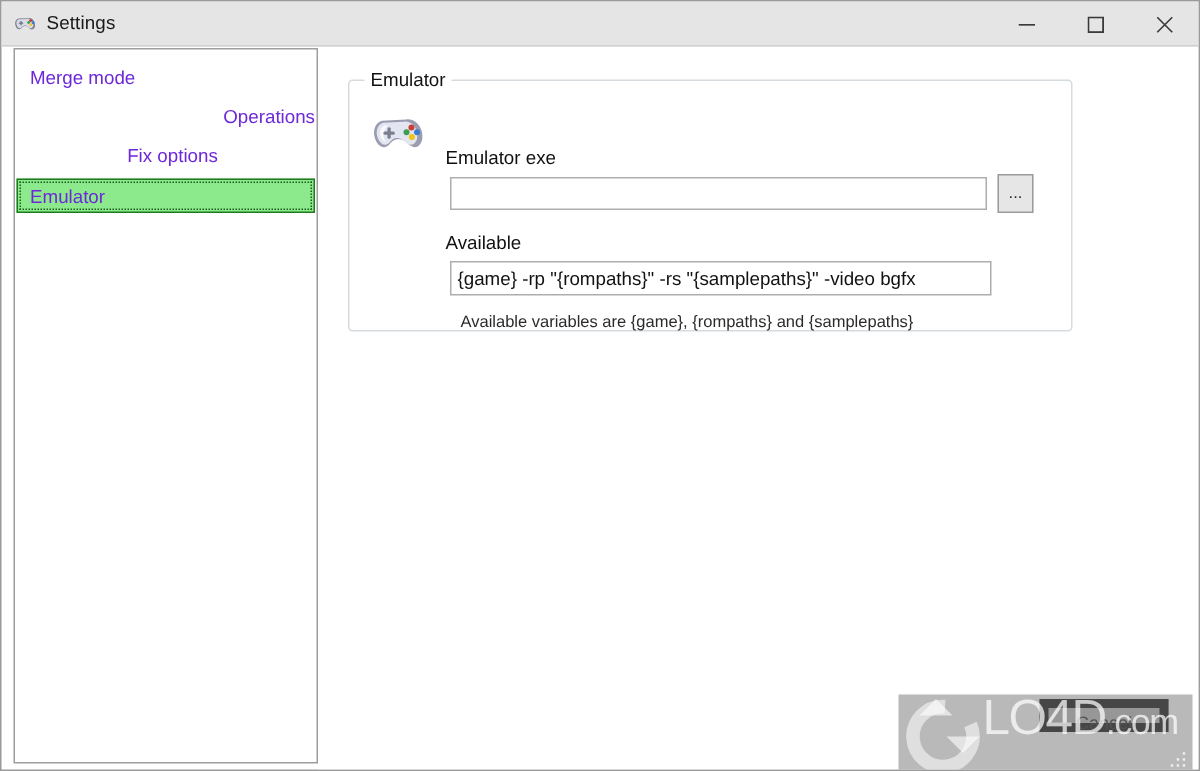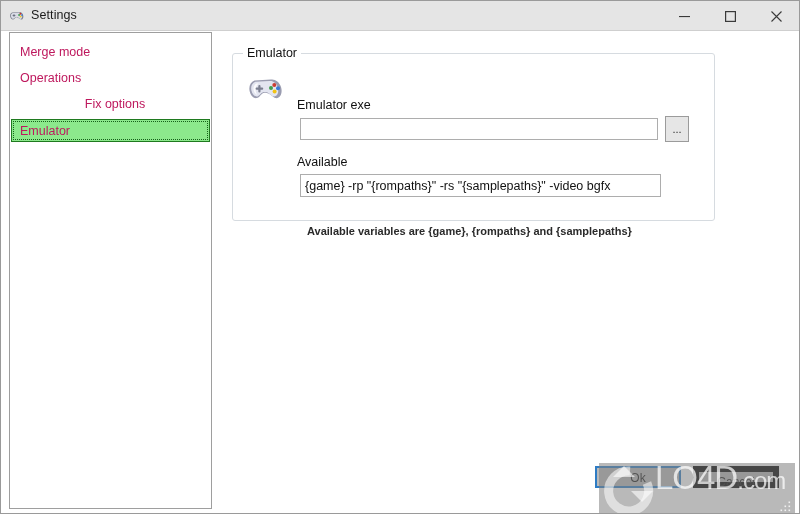--- a/index.html
+++ b/index.html
@@ -81,21 +81,21 @@
   }
   .side-item {
     position: absolute;
     left: 1px;
     width: 199px;
     height: 23px;
     line-height: 23px;
     padding-left: 9px;
     box-sizing: border-box;
     font-size: 12.5px;
-    color: #be185d;
+    color: #6d28d9;
     background: transparent;
     white-space: nowrap;
   }
   .side-item.selected {
     background: #8ce98c;
     border: 1px solid #1f7a1f;
     outline: 1px dotted #16601a;
     outline-offset: -3px;
     padding-left: 8px;
   }
@@ -186,25 +186,24 @@
     color: #2b2b2b;
     line-height: 20px;
     text-align: center;
     padding: 0;
     cursor: default;
   }
 
   .hint {
     position: absolute;
     left: 74px;
-    top: 171px;
+    top: 155px;
     font-size: 11px;
     color: #2a2a2a;
     white-space: nowrap;
-    font-weight: bold;
   }
 
   
   .footer-btn {
     position: absolute;
     box-sizing: border-box;
     height: 22px;
     background: #b4b4b4;
     border: 6px solid #000000;
     font-family: "Liberation Sans", sans-serif;
@@ -303,21 +302,21 @@
       <div class="winbtn">
         <svg width="11" height="11" viewBox="0 0 11 11">
           <path d="M0.5 0.5 L10.5 10.5 M10.5 0.5 L0.5 10.5" stroke="#3a3a3a" stroke-width="1.1" fill="none"></path>
         </svg>
       </div>
     </div>
   </div>
 
   <div class="sidebar">
     <div class="side-item" style="top:8px;"><span>Merge mode</span></div>
-    <div class="side-item" style="top:34px;"><span>Operations</span></div>
+    <div class="side-item" style="top:34px;text-align:right;"><span>Operations</span></div>
     <div class="side-item" style="top:60px;text-align:center;"><span>Fix options</span></div>
     <div class="side-item selected" style="top:86px;"><span>Emulator</span></div>
   </div>
 
   <div class="content">
 
     <div class="groupbox">
       <span class="group-title">Emulator</span>
 
       <span class="pad-icon">
@@ -344,21 +343,20 @@
       <button class="browse-btn">...</button>
 
       <span class="field-label label-params">Available</span>
       <input class="textbox tb-params" type="text" value="{game} -rp &quot;{rompaths}&quot; -rs &quot;{samplepaths}&quot; -video bgfx" style="">
 
       <span class="hint">Available variables are {game}, {rompaths} and {samplepaths}</span>
     </div>
 
   </div>
 
-  <button class="footer-btn btn-ok">Ok</button>
   <button class="footer-btn btn-cancel">Cancel</button>
 
   <div class="watermark">
     <div class="wm-inner">
       <svg width="62" height="60" viewBox="0 0 62 60" style="position:absolute;left:0;top:6px;">
         <path d="M31 10 A20 20 0 1 0 48 22" fill="none" stroke="#ffffff" stroke-width="9" opacity="0.55"></path>
         <path d="M14 16 l11 -11 l11 11 z" fill="#ffffff" opacity="0.6"></path>
         <path d="M32 30 l11 11 l11 -11 z" fill="#ffffff" opacity="0.6"></path>
       </svg>
       <span class="wm-text"><span>LO4D</span><span class="dom">.com</span></span>

